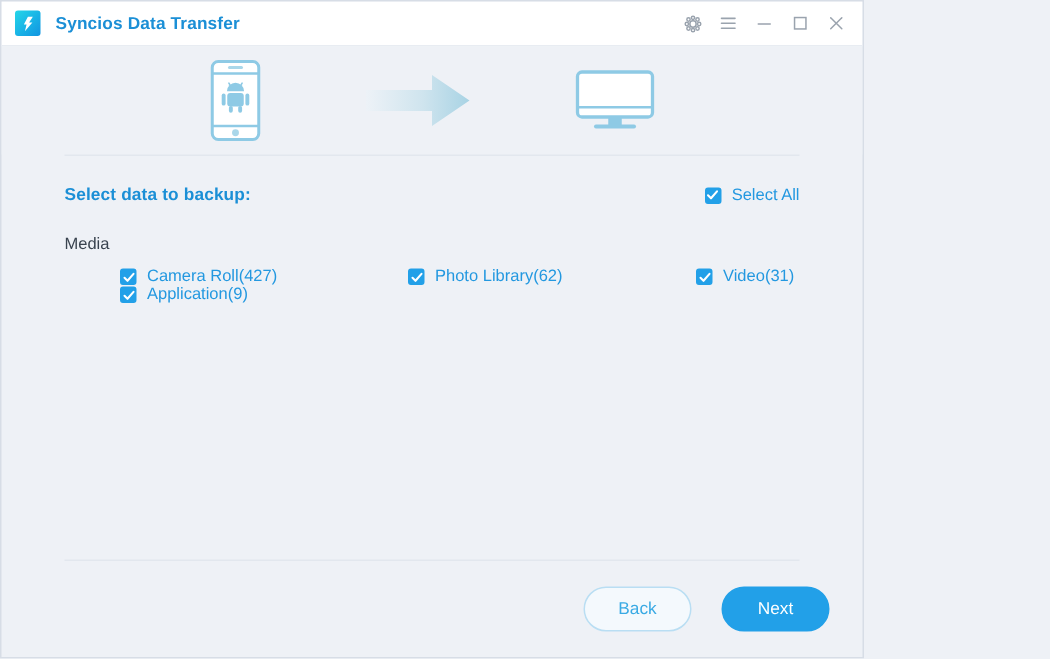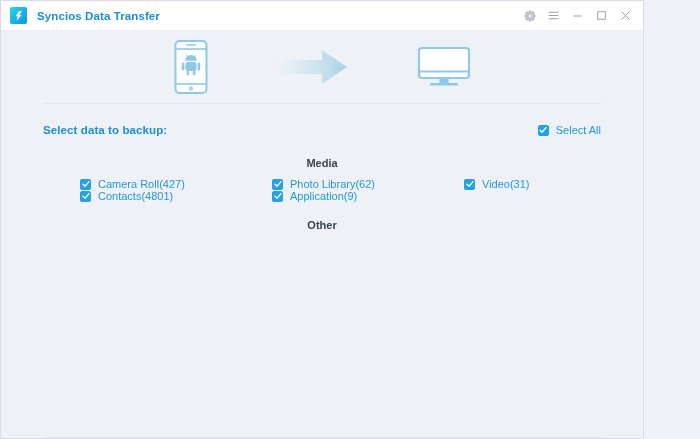--- a/index.html
+++ b/index.html
@@ -8,21 +8,21 @@
   }
   body {
     width: 700px;
     height: 439px;
     overflow: hidden;
     font-family: "Liberation Sans", sans-serif;
     background: #eef1f6;
   }
   .app-window {
     position: relative;
-    width: 644px;
+    width: 576px;
     height: 439px;
     background: #eef1f6;
     box-sizing: border-box;
     border: 1px solid #d7dde6;
     display: flex;
     flex-direction: column;
     overflow: hidden;
   }
 
   
@@ -112,33 +112,32 @@
     padding-bottom: 4px;
   }
   .section-title {
     font-size: 11.5px;
     font-weight: bold;
     color: #1b8fd6;
     letter-spacing: 0.1px;
   }
   .group-heading {
     font-size: 11px;
-    font-weight: bold;
+    font-weight: normal;
     color: #39434f;
     margin-top: 17px;
     margin-bottom: 9px;
-    text-align: center;
   }
   .options-row {
     display: flex;
     align-items: center;
   }
   .option {
     display: flex;
-    align-items: center;
+    align-items: flex-end;
     width: 155px;
     flex: 0 0 155px;
     gap: 7px;
     padding-left: 37px;
   }
   .option.wide { width: auto; flex: 0 0 auto; }
 
   .cb {
     width: 11px;
     height: 11px;
@@ -352,38 +351,33 @@
         <span class="cb checked">
           <svg width="8" height="8" viewBox="0 0 8 8">
               <path d="M1 4.2 L3 6.2 L7 1.6" fill="none" stroke="#ffffff" stroke-width="1.4" stroke-linecap="round" stroke-linejoin="round"></path>
             </svg>
         </span>
         <span class="option-label">Video(31)</span>
       </div>
     </div>
 
     <div class="options-row">
-      <div class="option">
-        <span class="cb checked">
-          <svg width="8" height="8" viewBox="0 0 8 8">
-              <path d="M1 4.2 L3 6.2 L7 1.6" fill="none" stroke="#ffffff" stroke-width="1.4" stroke-linecap="round" stroke-linejoin="round"></path>
-            </svg>
-        </span>
-        <span class="option-label">Contacts(4801)</span>
-      </div>
       <div class="option wide">
         <span class="cb checked">
           <svg width="8" height="8" viewBox="0 0 8 8">
               <path d="M1 4.2 L3 6.2 L7 1.6" fill="none" stroke="#ffffff" stroke-width="1.4" stroke-linecap="round" stroke-linejoin="round"></path>
             </svg>
         </span>
         <span class="option-label">Application(9)</span>
       </div>
     </div>
 
-    <div class="group-heading">Other</div>
 
     <div class="spacer"></div>
     <div class="divider"></div>
   </div>
 
+  <div class="footer">
+    <div class="btn btn-back">Back</div>
+    <div class="btn btn-next">Next</div>
+  </div>
 
 </div>
 
 </body></html>

